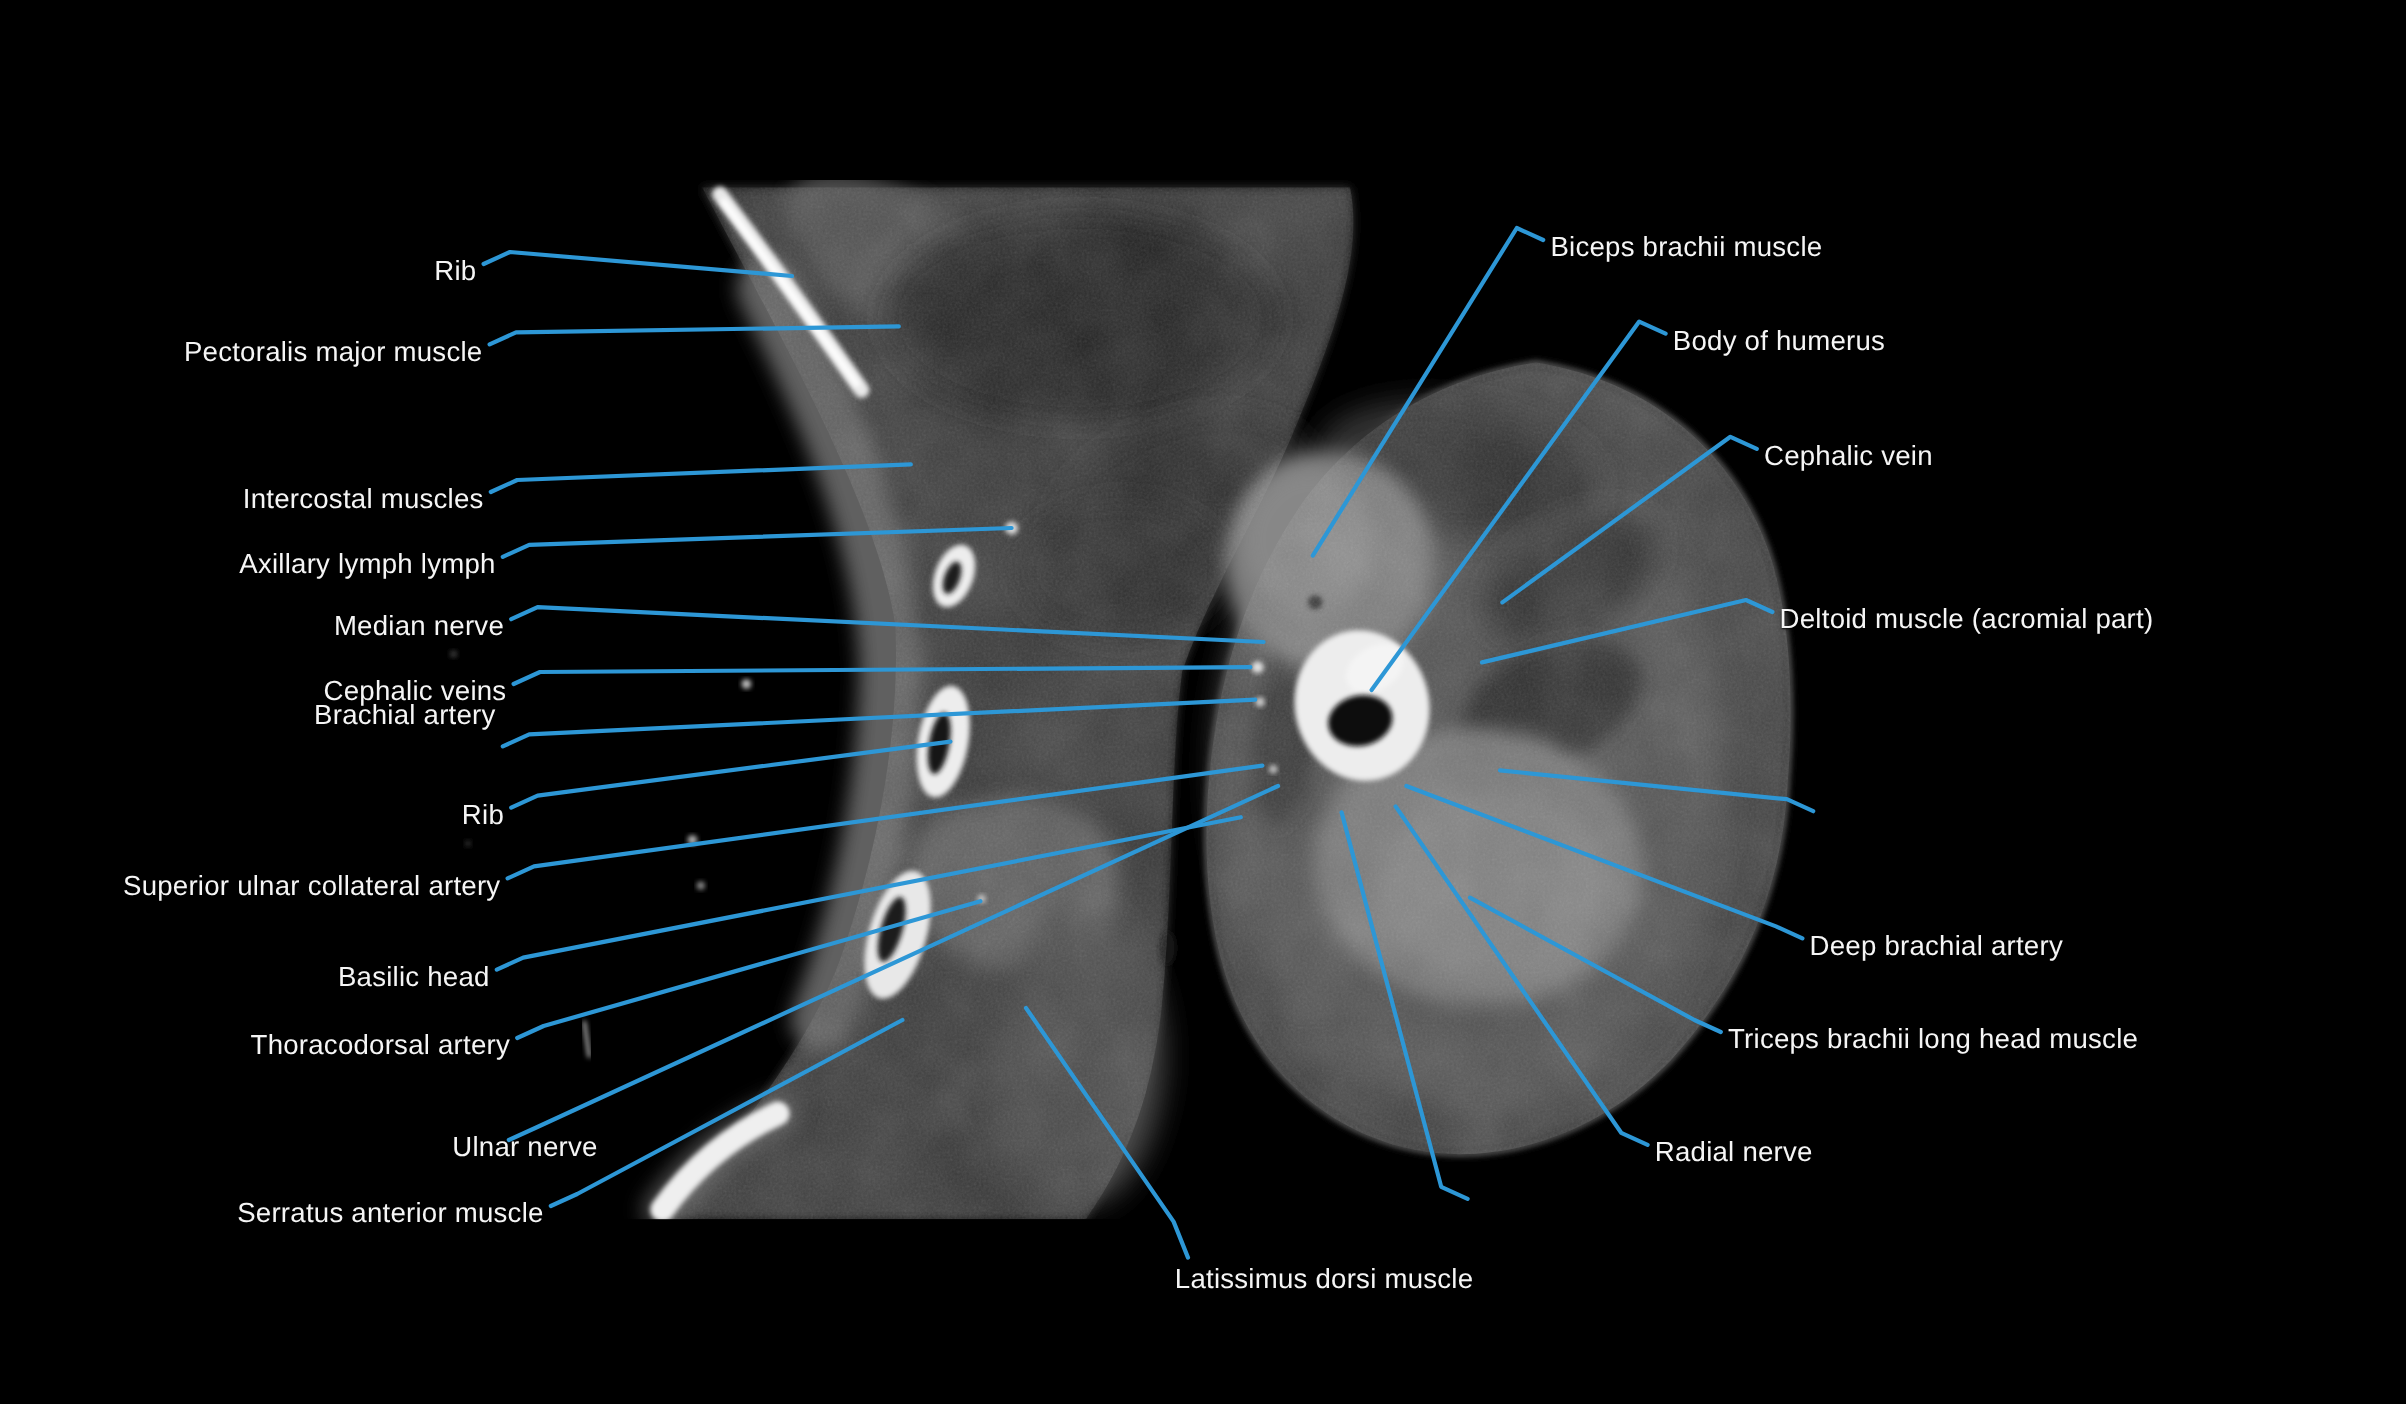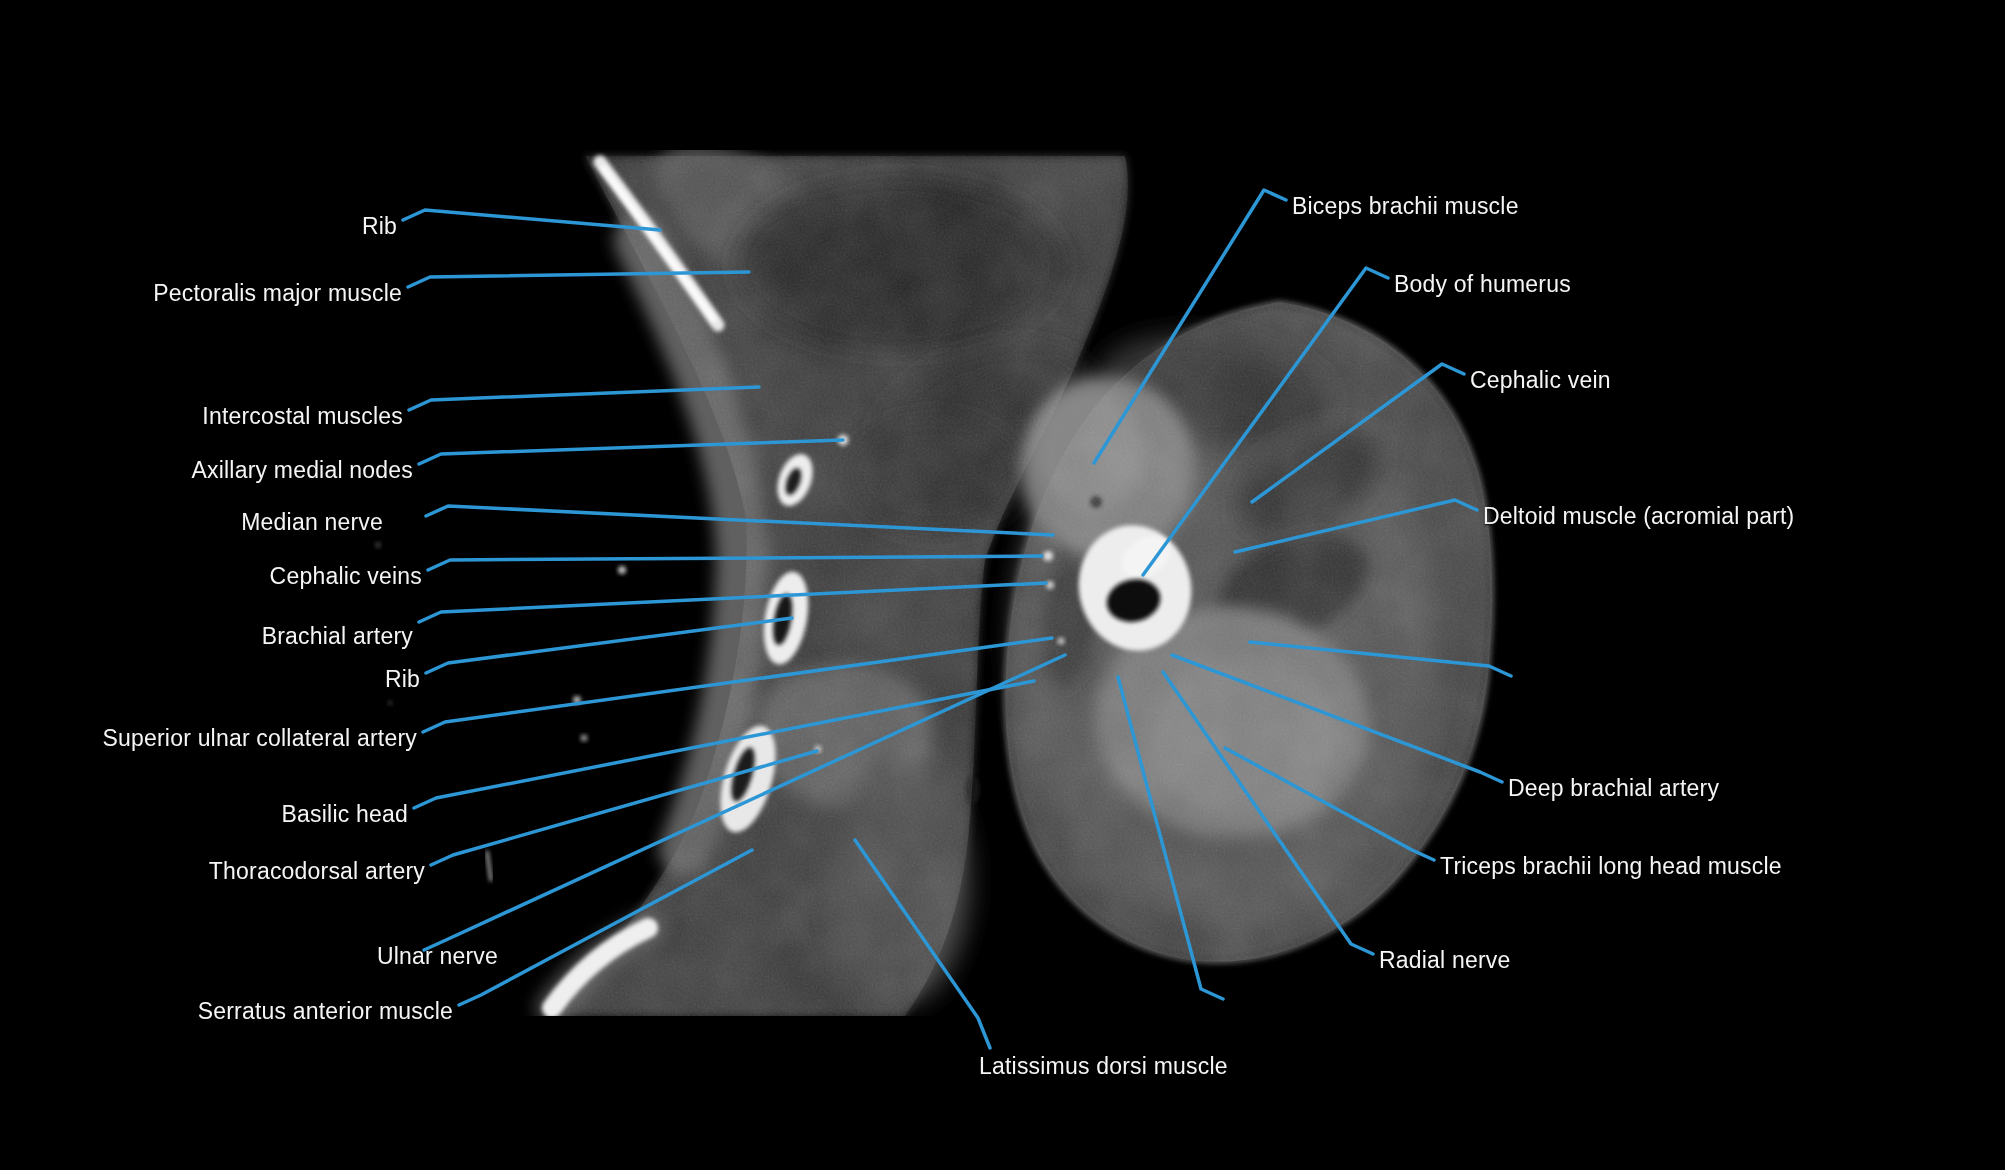--- a/index.html
+++ b/index.html
@@ -151,24 +151,24 @@
       <polyline points="1502,782 1480,772 1172,655"></polyline>
       <polyline points="1434,860 1412,850 1225,748"></polyline>
       <polyline points="1373,954 1351,944 1163,672"></polyline>
       <polyline points="1223,999 1201,989 1118,677"></polyline>
     </g>
   </svg>
 
   <div class="lbl right-align" style="right:1608px;top:226px">Rib</div>
   <div class="lbl right-align" style="right:1603px;top:293px">Pectoralis major muscle</div>
   <div class="lbl right-align" style="right:1602px;top:416px">Intercostal muscles</div>
-  <div class="lbl right-align" style="right:1592px;top:470px">Axillary medial nodes</div>
-  <div class="lbl right-align" style="right:1622px;top:522px">Median nerve</div>
+  <div class="lbl right-align" style="right:1592px;top:470px">Axillary lymph lymph</div>
+  <div class="lbl right-align" style="right:1585px;top:522px">Median nerve</div>
   <div class="lbl right-align" style="right:1583px;top:576px">Cephalic veins</div>
-  <div class="lbl right-align" style="right:1592px;top:636px">Brachial artery</div>
+  <div class="lbl right-align" style="right:1592px;top:596px">Brachial artery</div>
   <div class="lbl right-align" style="right:1585px;top:679px">Rib</div>
   <div class="lbl right-align" style="right:1588px;top:738px">Superior ulnar collateral artery</div>
   <div class="lbl right-align" style="right:1597px;top:814px">Basilic head</div>
   <div class="lbl right-align" style="right:1580px;top:871px">Thoracodorsal artery</div>
   <div class="lbl right-align" style="right:1507px;top:956px">Ulnar nerve</div>
   <div class="lbl right-align" style="right:1552px;top:1011px">Serratus anterior muscle</div>
   <div class="lbl" style="left:979px;top:1066px">Latissimus dorsi muscle</div>
   <div class="lbl" style="left:1292px;top:206px">Biceps brachii muscle</div>
   <div class="lbl" style="left:1394px;top:284px">Body of humerus</div>
   <div class="lbl" style="left:1470px;top:380px">Cephalic vein</div>

